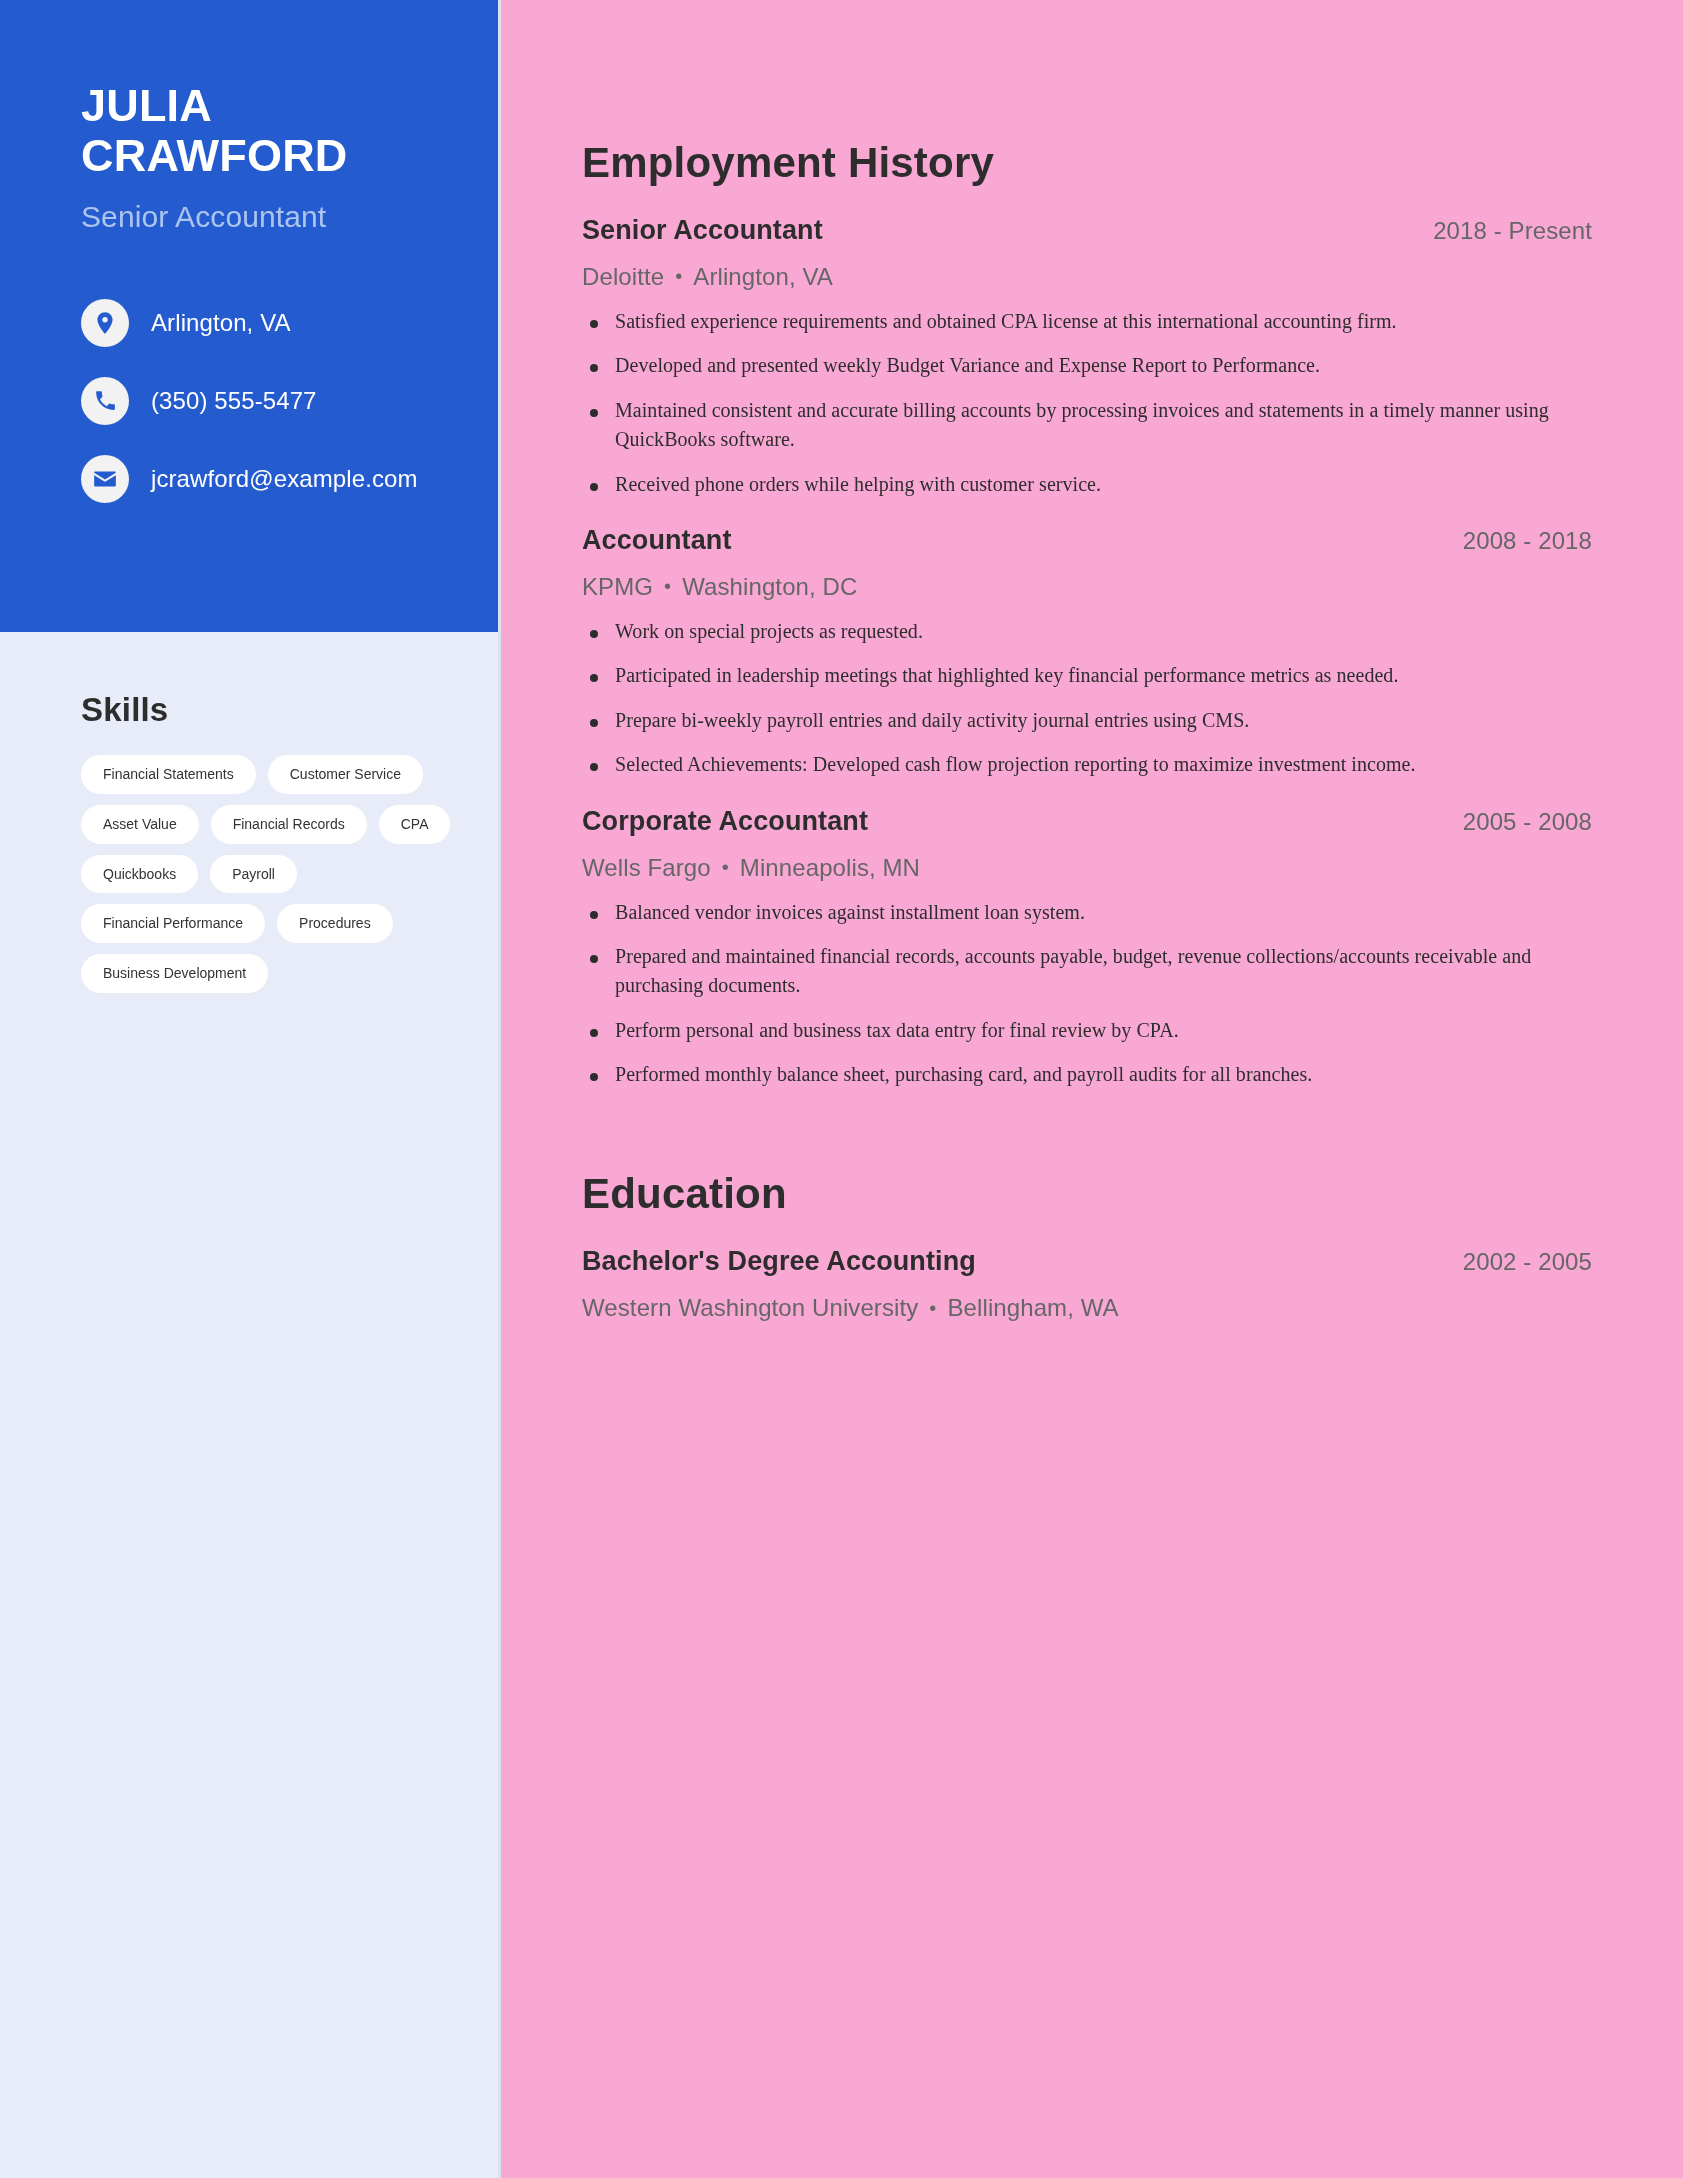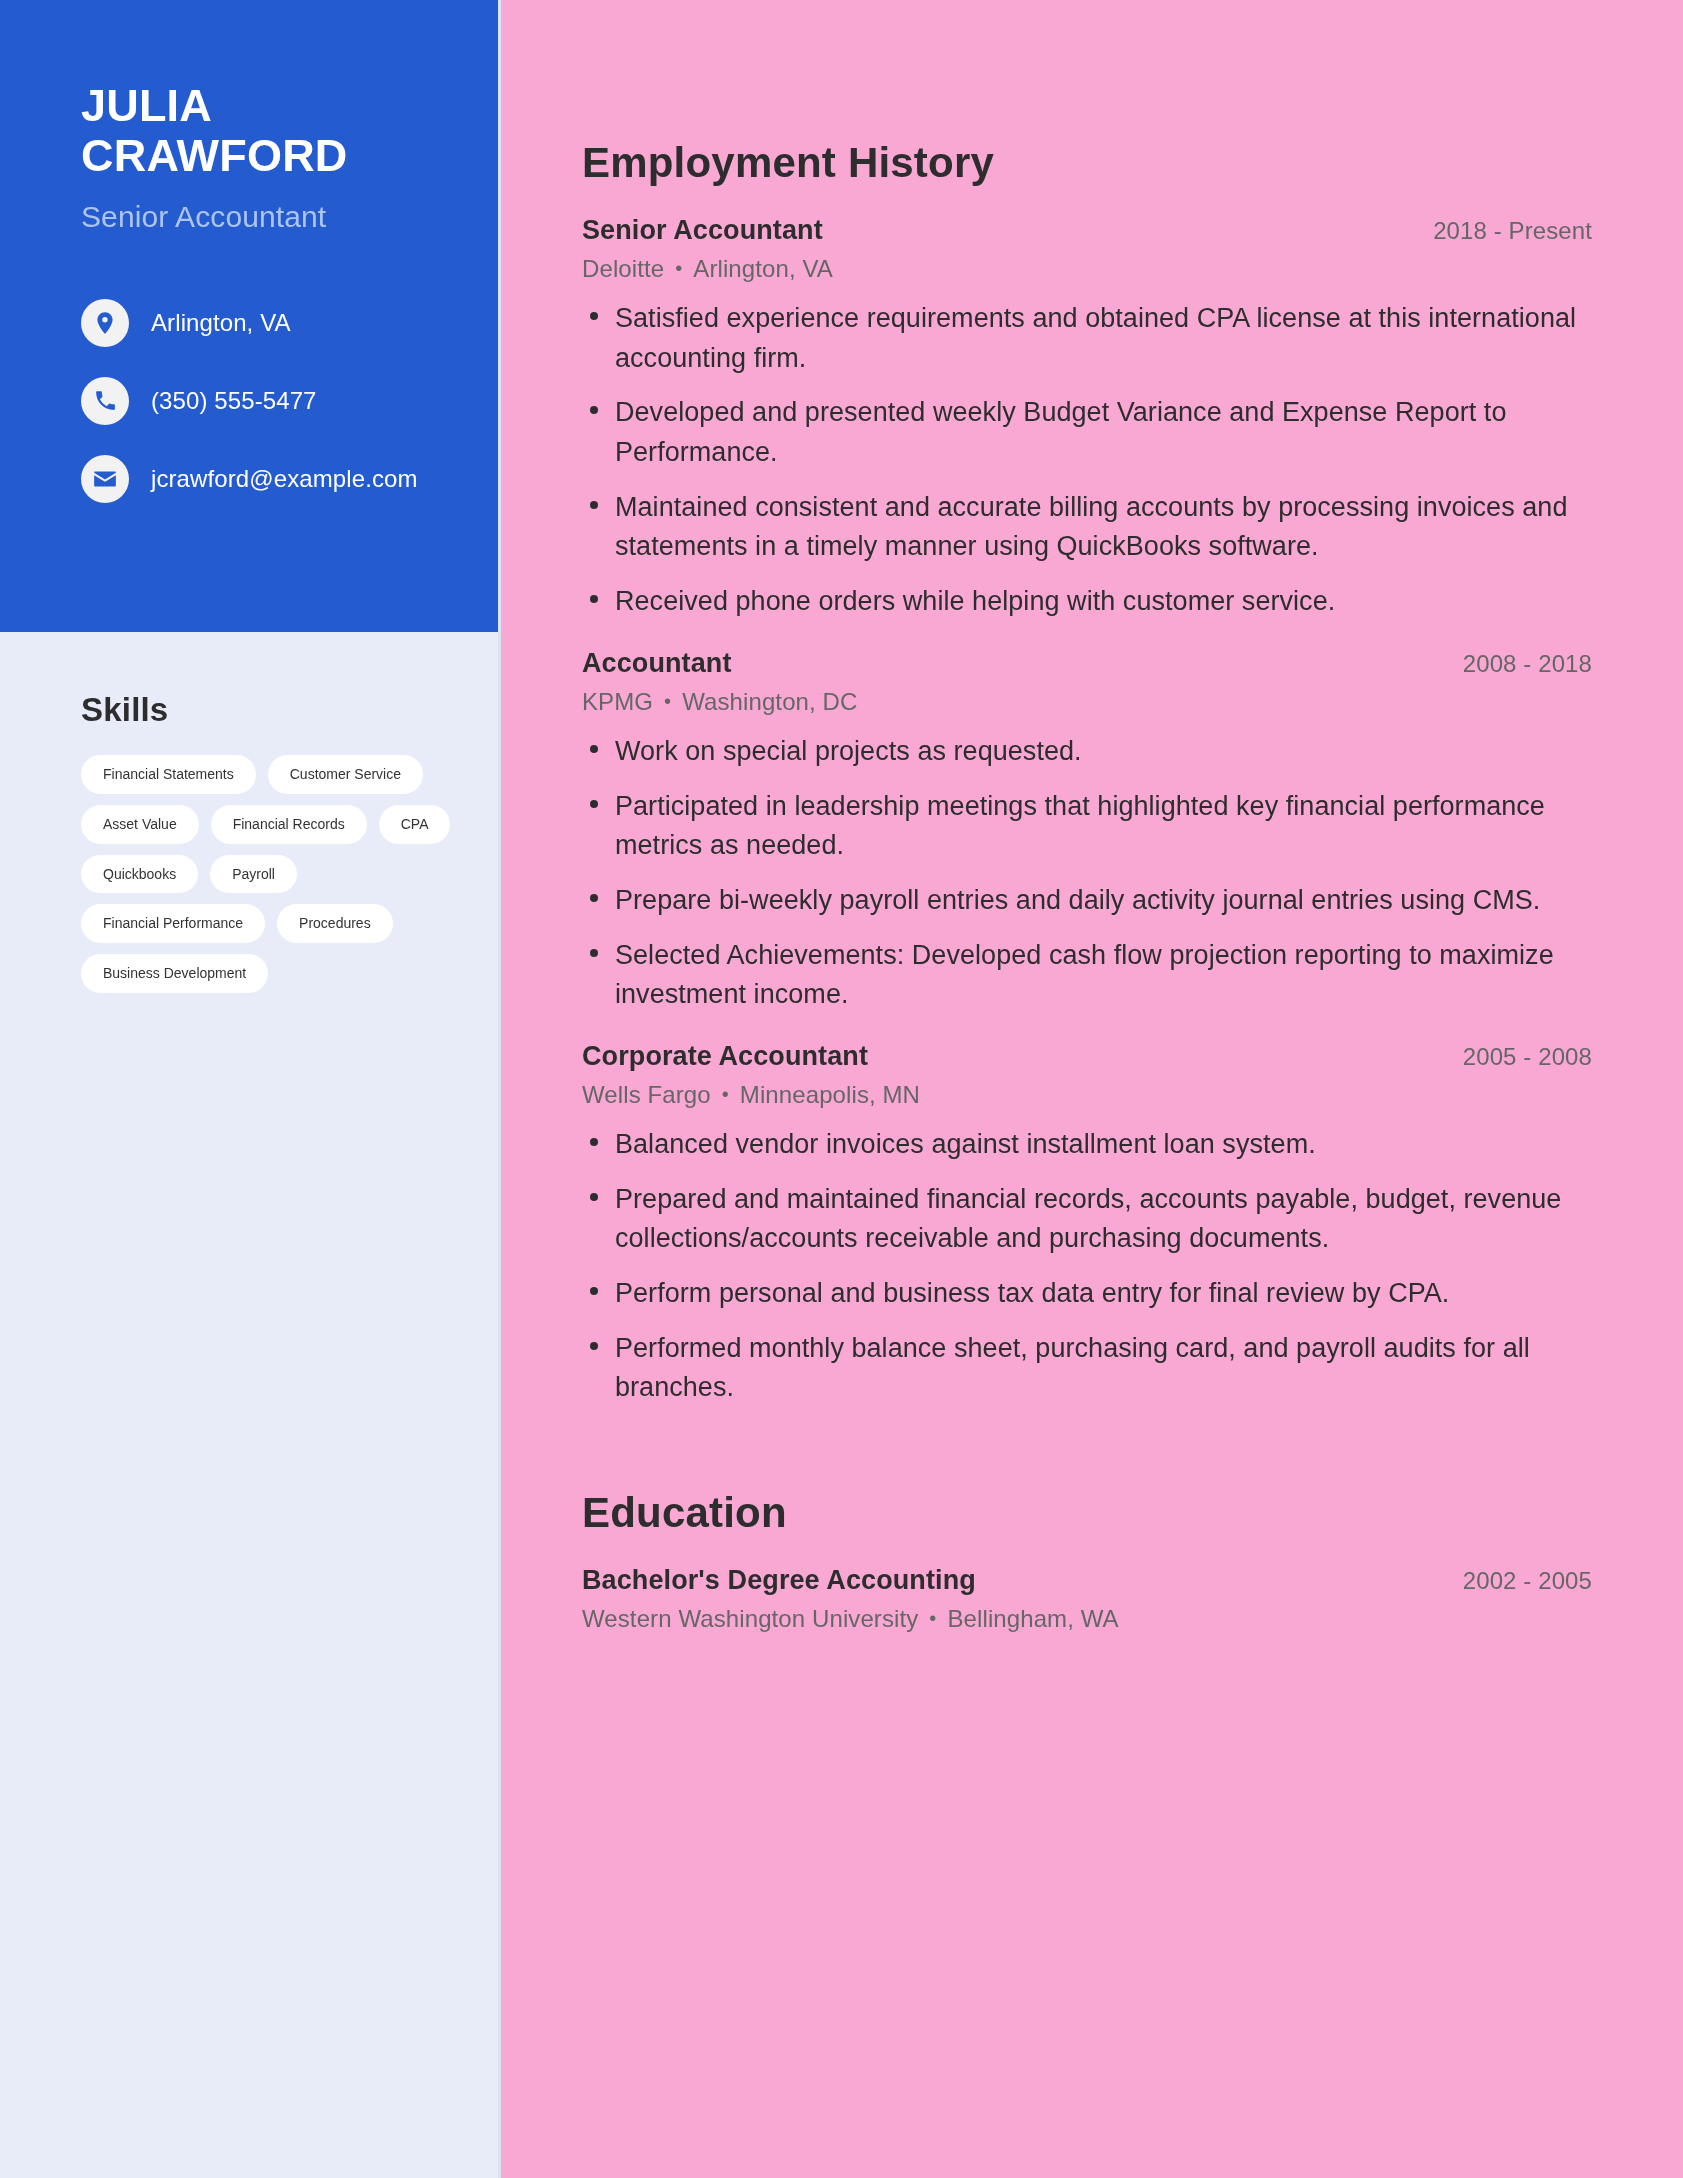--- a/index.html
+++ b/index.html
@@ -154,46 +154,47 @@
   .entry-dates {
     font-size: 24px;
     color: #666666;
     white-space: nowrap;
     letter-spacing: 0.1px;
   }
 
   .entry-sub {
     font-size: 24px;
     color: #666666;
-    margin-top: 9px;
+    margin-top: 17px;
     letter-spacing: 0.1px;
   }
 
   .entry-sub .sep {
     display: inline-block;
     padding: 0 11px;
     font-size: 20px;
     vertical-align: middle;
     position: relative;
     top: -2px;
   }
 
   .bullets {
     list-style: none;
     margin-top: 16px;
   }
 
   .bullets li {
     position: relative;
     padding-left: 33px;
-    font-size: 27px;
+    font-size: 20px;
     line-height: 1.47;
     color: #2d2d2d;
     margin-bottom: 15px;
     letter-spacing: 0.05px;
+    font-family: Liberation Serif, serif;
   }
 
   .bullets li::before {
     content: "";
     position: absolute;
     left: 8px;
     top: 13px;
     width: 8px;
     height: 8px;
     border-radius: 50%;

